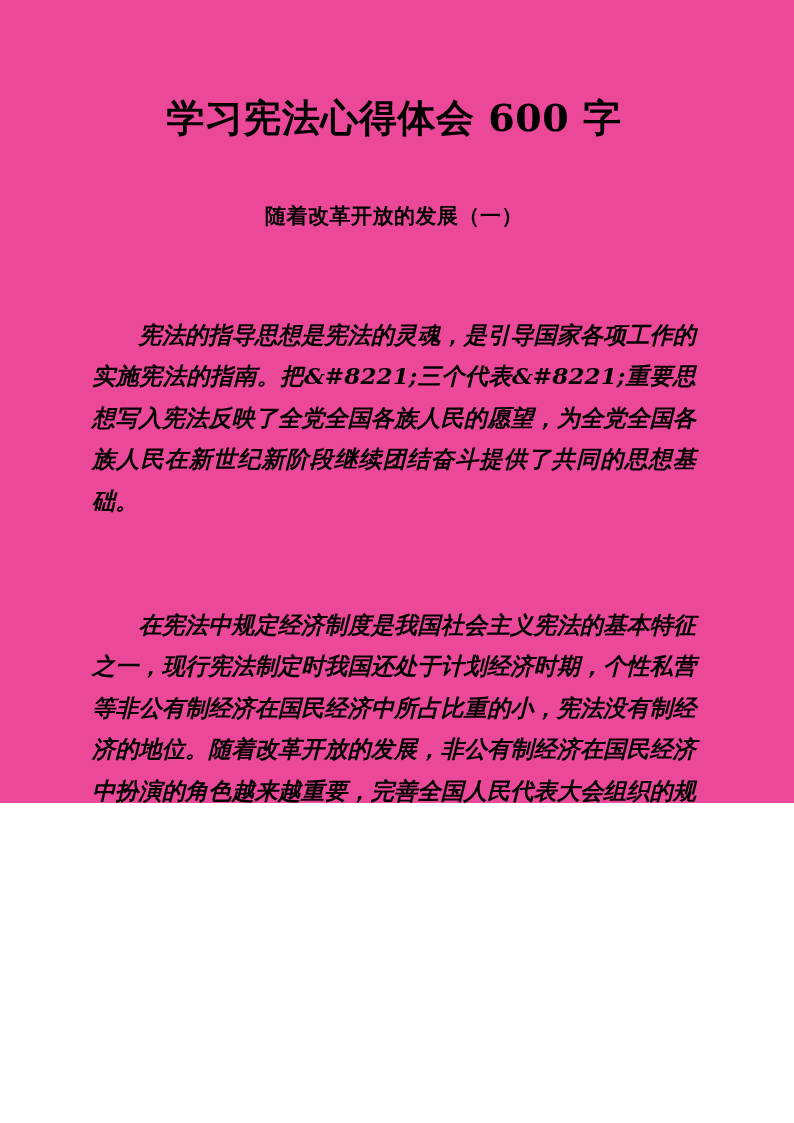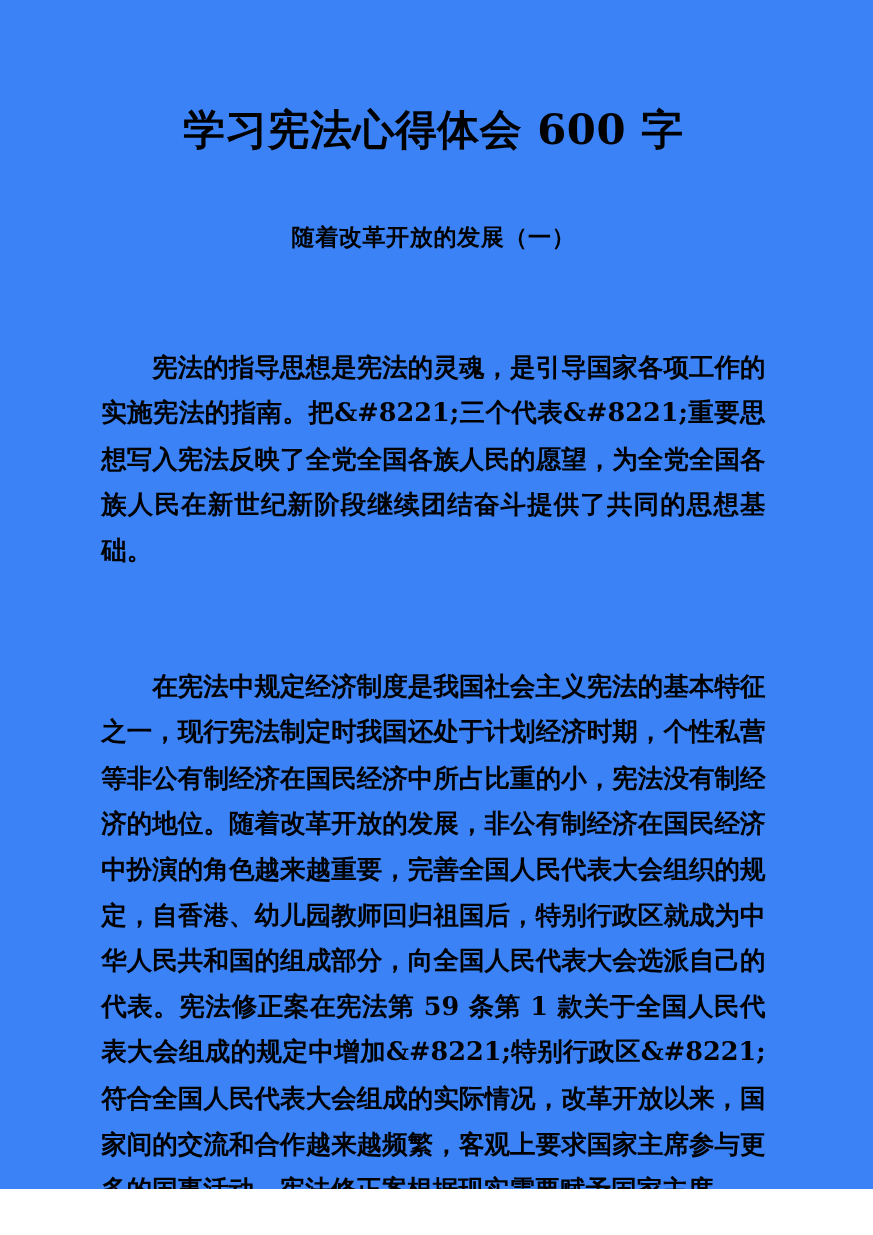--- a/index.html
+++ b/index.html
@@ -4,23 +4,23 @@
 <title>学习宪法心得体会 600 字</title>
 <style>
   html, body {
     margin: 0;
     padding: 0;
     background: #ffffff;
   }
   .page {
     position: relative;
     width: 794px;
-    height: 1081px;
+    height: 803px;
     margin: 0 auto;
-    background: #3b82f6;
+    background: #ec4899;
     overflow: hidden;
     box-sizing: border-box;
   }
   .content {
     position: absolute;
     left: 92px;
     top: 0;
     width: 604px;
   }
   .doc-title {
@@ -41,20 +41,21 @@
     font-weight: 700;
     text-align: center;
     color: #000000;
     margin: 0;
     padding-top: 62px;
     letter-spacing: 0.5px;
     white-space: pre;
   }
   .body-block {
     padding-top: 84px;
+    font-style: italic;
   }
   p.para {
     font-family: "DejaVu Serif", "Liberation Serif", serif;
     font-size: 23.2px;
     font-weight: 700;
     line-height: 41.6px;
     color: #000000;
     margin: 0 0 82px 0;
     text-align: justify;
     text-justify: inter-character;

